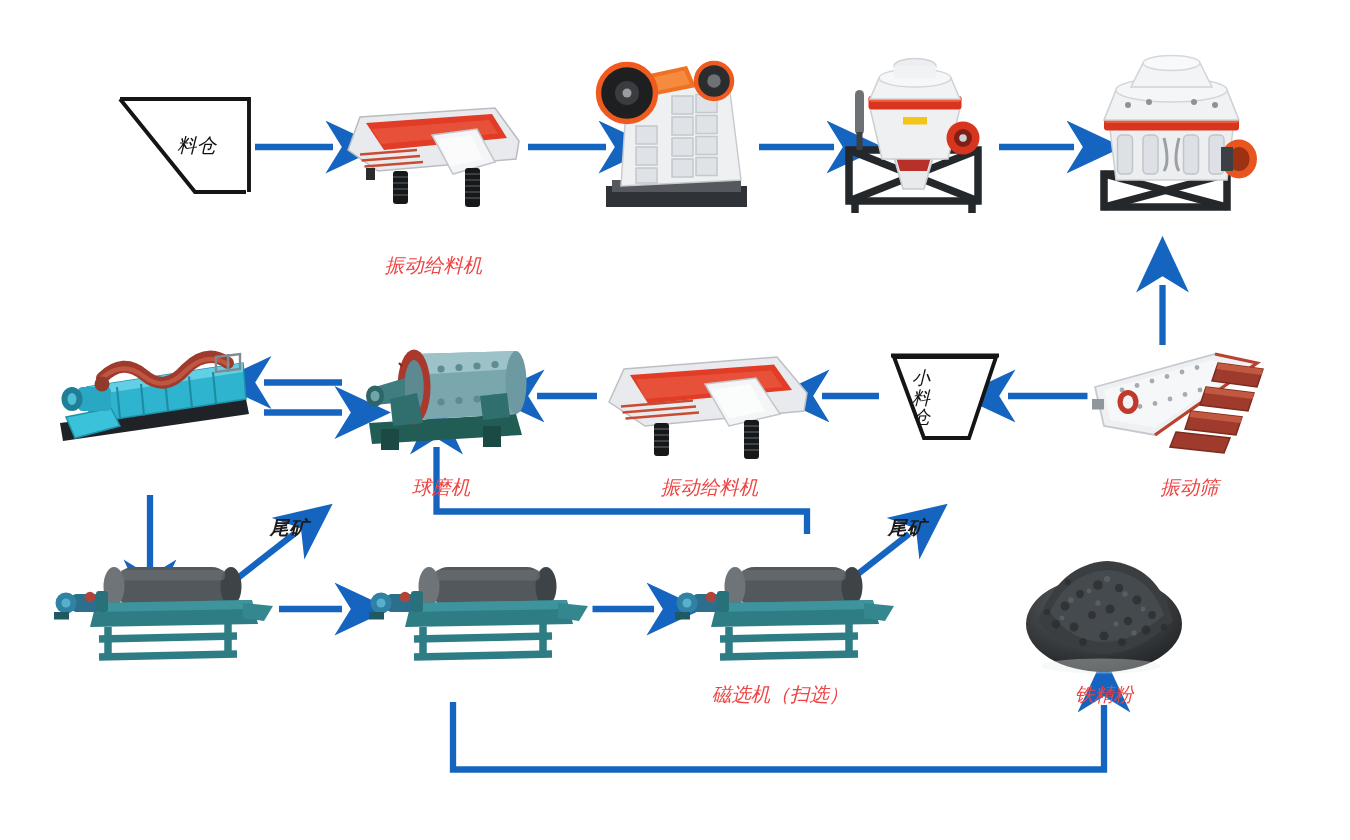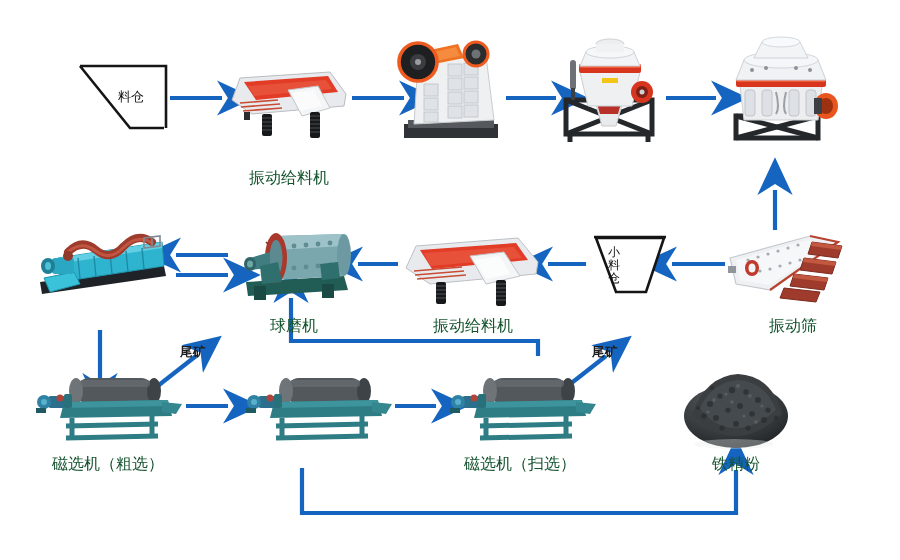--- a/index.html
+++ b/index.html
@@ -1,25 +1,25 @@
 <!DOCTYPE html>
 <html><head>
 <meta charset="utf-8">
 <style>
   html,body{margin:0;padding:0;}
   body{
     width:900px;height:560px;background:#ffffff;
     font-family:"DejaVu Sans","Liberation Sans",sans-serif;
     position:relative;overflow:hidden;
   }
-  #stage{position:absolute;left:0;top:0;width:900px;height:560px;}
+  #stage{position:absolute;left:0;top:0;width:900px;height:560px;font-style:italic;}
   .node{position:absolute;}
   .cap{
-    position:absolute;text-align:center;color:#14532d;
-    font-size:16px;line-height:15px;white-space:nowrap;
+    position:absolute;text-align:center;color:#ef4444;
+    font-size:13px;line-height:15px;white-space:nowrap;
     font-family:"DejaVu Sans","Liberation Sans",sans-serif;
   }
   .tag{
     position:absolute;font-size:12.5px;color:#1b1b1b;font-weight:bold;
     white-space:nowrap;letter-spacing:.5px;text-align:center;
   }
   svg.lay{position:absolute;left:0;top:0;width:900px;height:560px;overflow:visible;}
   .hoplabel{
     position:absolute;font-size:13px;color:#111;white-space:nowrap;
   }
@@ -406,21 +406,20 @@
       </g>
 
       <rect x="18" y="28" width="18" height="12" rx="3" fill="#2b6f8c"></rect>
       <ellipse cx="14" cy="34" rx="7" ry="7" fill="#2f82a4"></ellipse>
       <ellipse cx="14" cy="34" rx="3" ry="3" fill="#59b0cd"></ellipse>
       <rect x="34" y="26" width="8" height="14" rx="2" fill="#28707a"></rect>
       <circle cx="30" cy="30" r="3.5" fill="#b0443a"></circle>
       <rect x="6" y="40" width="10" height="5" fill="#1f5a63"></rect>
     </svg>
   </div>
-  <div class="cap" style="left:28px;top:456px;width:160px;">磁选机（粗选）</div>
 
   <div class="node" style="left:240px;top:368px;width:156px;height:76px;">
     <svg width="156" height="76" viewBox="0 0 156 76">
       <rect x="46" y="10" width="78" height="26" rx="13" fill="#53585c"></rect>
       <ellipse cx="46" cy="23" rx="7" ry="13" fill="#6e7478"></ellipse>
       <ellipse cx="124" cy="23" rx="7" ry="13" fill="#3e4347"></ellipse>
       <rect x="50" y="12" width="70" height="7" rx="3" fill="#6c7276" opacity=".6"></rect>
       <path d="M34,34 L138,32 L142,48 L30,50 Z" fill="#2e7d85"></path>
       <path d="M34,34 L138,32 L138,38 L34,40 Z" fill="#3d949c"></path>
       <path d="M132,34 L152,36 L146,46 L132,44 Z" fill="#35878f"></path>

